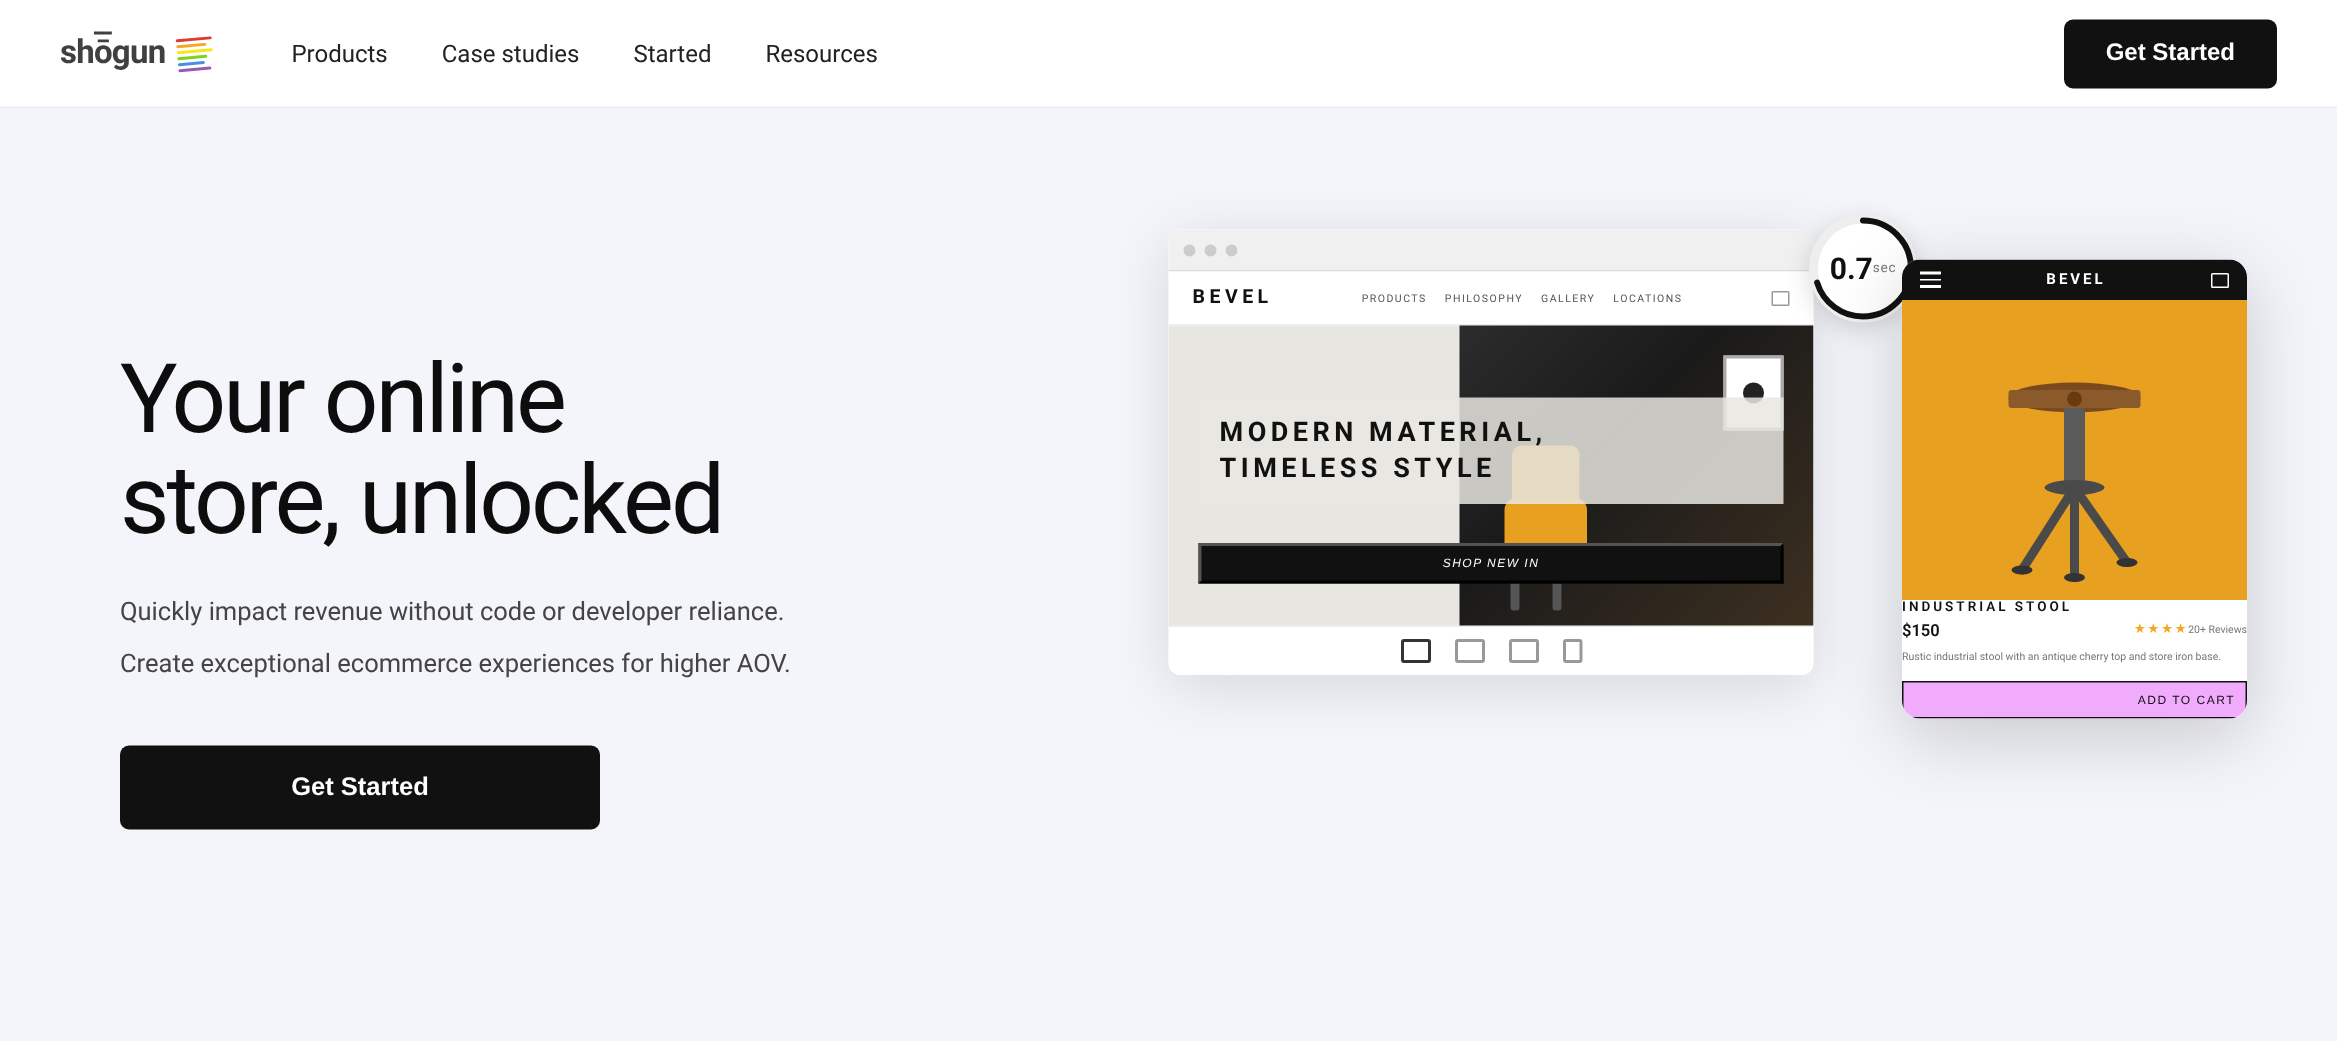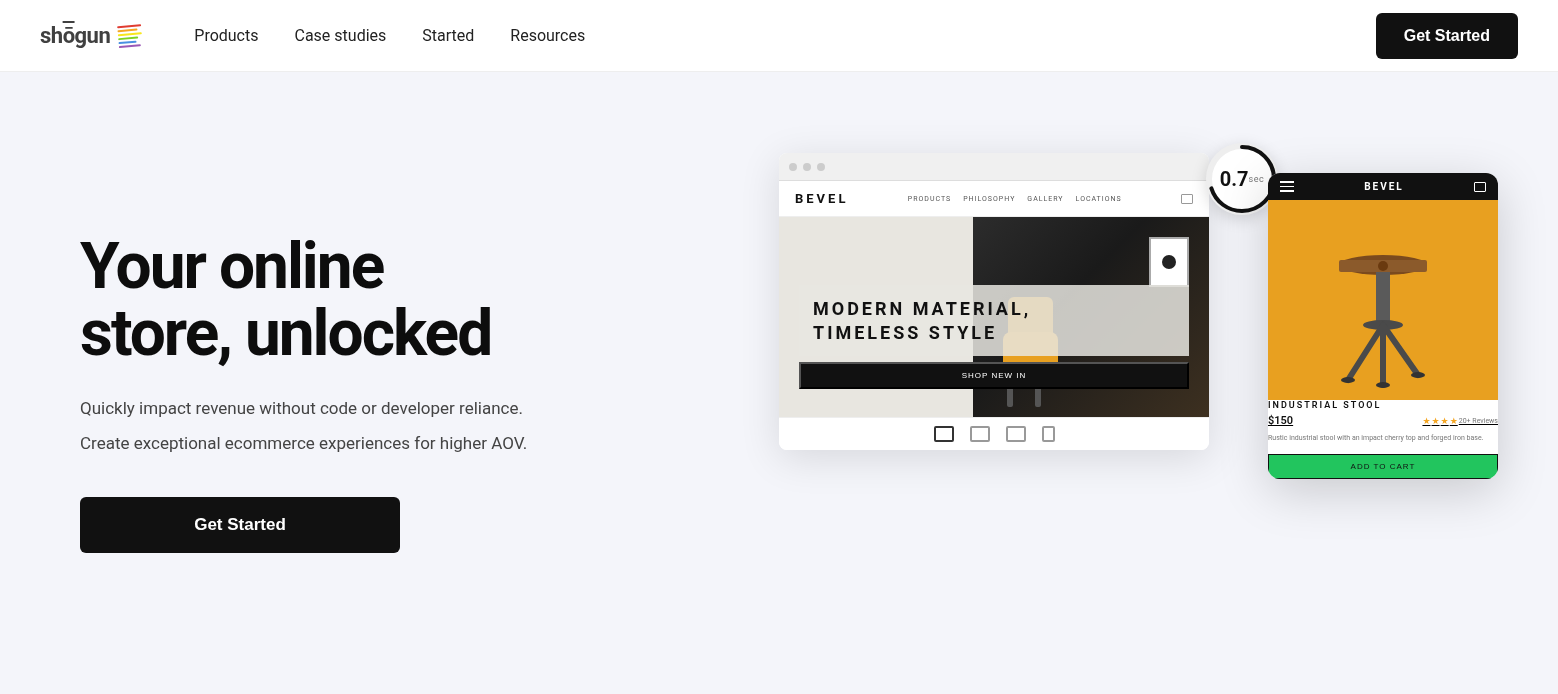--- a/index.html
+++ b/index.html
@@ -91,21 +91,21 @@
       position: relative;
     }
 
     .hero-left {
       flex: 0 0 50%;
       padding-right: 40px;
     }
 
     .hero-title {
       font-size: 64px;
-      font-weight: 700;
+      font-weight: 400;
       line-height: 1.05;
       color: #0d0d0d;
       letter-spacing: -2px;
       margin-bottom: 28px;
     }
 
     .hero-subtitle {
       font-size: 17px;
       color: #444;
       line-height: 1.6;
@@ -285,24 +285,25 @@
       display: inline-block;
     }
     .mockup-shop-btn {
       display: inline-block;
       background: #111;
       color: #fff;
       padding: 7px 27px;
       font-size: 8px;
       letter-spacing: 1px;
       text-transform: uppercase;
-      margin-top: 6px;
+      margin-top: 26px;
       cursor: pointer;
       position: relative;
       z-index: 2;
+      font-style: italic;
     }
 
     
     .mockup-device-row {
       background: #fff;
       display: flex;
       justify-content: center;
       gap: 16px;
       padding: 8px 0;
       border-top: 1px solid #eee;
@@ -379,24 +380,23 @@
     .product-name {
       font-size: 9px;
       font-weight: 600;
       letter-spacing: 2px;
       text-transform: uppercase;
       color: #111;
       margin-bottom: 4px;
     }
     .product-price-row {
       display: flex;
-      align-items: center;
+      align-items: flex-start;
       justify-content: space-between;
       margin-bottom: 6px;
-      text-decoration: underline;
     }
     .product-price {
       font-size: 11px;
       font-weight: 600;
       color: #111;
     }
     .product-stars {
       display: flex;
       gap: 1px;
       align-items: center;
@@ -411,28 +411,28 @@
     }
     .product-desc {
       font-size: 7px;
       color: #777;
       line-height: 1.5;
       margin-bottom: 10px;
     }
     .add-to-cart-btn {
       width: 100%;
       border: 1.5px solid #111;
-      background: #22c55e;
+      background: #f0abfc;
       color: #111;
       padding: 7px;
       font-size: 8px;
       letter-spacing: 1px;
       text-transform: uppercase;
       cursor: pointer;
-      text-align: center;
+      text-align: right;
     }
 
     
     .speed-badge {
       position: absolute;
       right: 200px;
       top: 10px;
       width: 72px;
       height: 72px;
     }
@@ -605,19 +605,19 @@
         <div class="product-price-row">
           <span class="product-price">$150</span>
           <div class="product-stars">
             <span class="star">★</span>
             <span class="star">★</span>
             <span class="star">★</span>
             <span class="star">★</span>
             <span class="star-count">20+ Reviews</span>
           </div>
         </div>
-        <p class="product-desc">Rustic industrial stool with an impact cherry top and forged iron base.</p>
+        <p class="product-desc">Rustic industrial stool with an antique cherry top and store iron base.</p>
         <button class="add-to-cart-btn">Add to Cart</button>
       </div>
     </div>
 
   </div>
 </section>
 
 </body></html>

